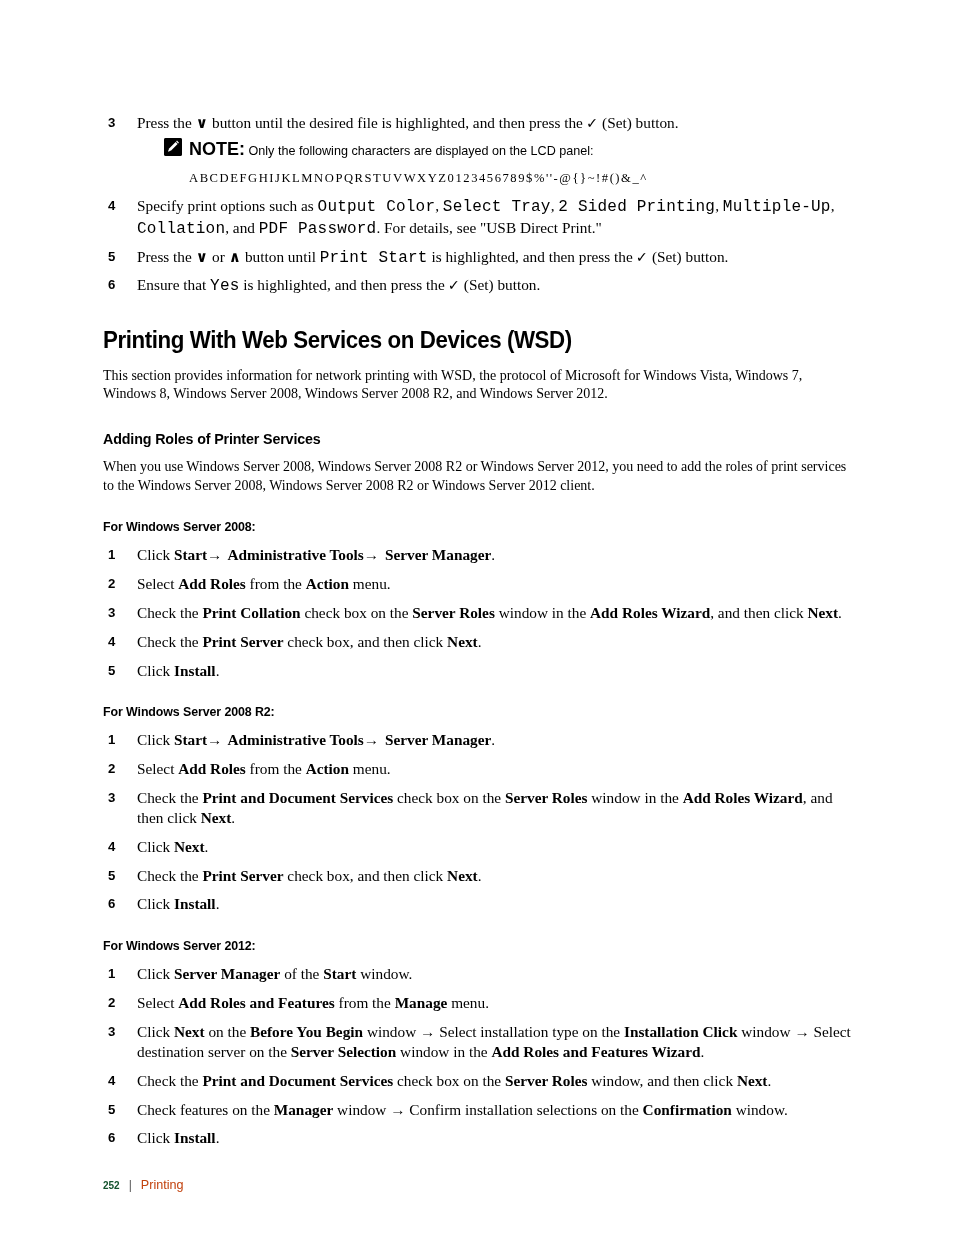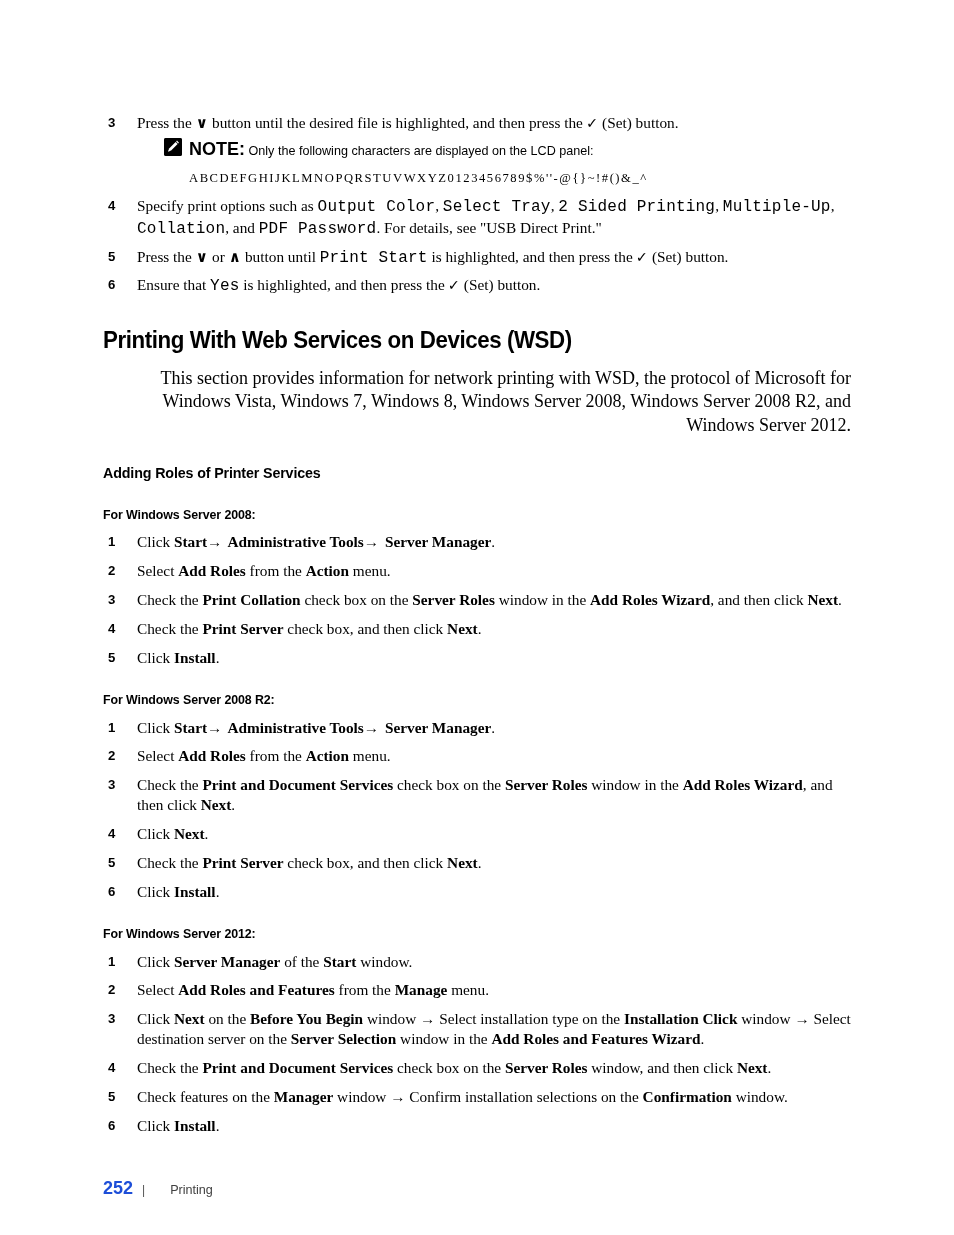--- a/index.html
+++ b/index.html
@@ -146,49 +146,47 @@
     font-weight: bold;
     font-size: 13.2px;
     line-height: 1.2;
     margin: 24px 0 10px 0;
     letter-spacing: -0.1px;
     transform: scaleX(0.94);
     transform-origin: left center;
   }
   p.body-para {
     font-family: "Liberation Serif", serif;
-    font-size: 18px;
+    font-size: 14px;
     line-height: 1.33;
     margin: 2px 0 4px 0;
-    text-align: right;
   }
 
   
   .footer {
     position: absolute;
     left: 103px;
     top: 1178px;
     font-family: "Liberation Sans", sans-serif;
     display: flex;
     align-items: baseline;
   }
   .footer .pagenum {
     font-weight: bold;
-    font-size: 18px;
-    color: #1d4ed8;
+    font-size: 10px;
+    color: #14532d;
   }
   .footer .sep {
     font-size: 12px;
     color: #555;
     padding: 0 9px 0 9px;
   }
   .footer .chapter {
     font-size: 12.6px;
-    color: #404040;
-    margin-left: 16px;
+    color: #c2410c;
   }
 </style>
 </head>
 <body>
 
 <div class="page">
   <div class="content">
 
     <ol class="proc">
       <li class="proc-item">
@@ -232,20 +230,21 @@
         <span class="num">6</span><span>Ensure that</span>
         <span class="mono">Yes</span>
         <span>is highlighted, and then press the</span><span class="glyph-check">✓</span><span>(Set) button.</span>
       </li>
     </ol>
 
     <h1 class="sec-title">Printing With Web Services on Devices (WSD)</h1>
     <p class="body-para">This section provides information for network printing with WSD, the protocol of Microsoft for Windows Vista, Windows 7, Windows 8, Windows Server 2008, Windows Server 2008 R2, and Windows Server 2012.</p>
 
     <h2 class="sub-title">Adding Roles of Printer Services</h2>
+    <p class="body-para">When you use Windows Server 2008, Windows Server 2008 R2 or Windows Server 2012, you need to add the roles of print services to the Windows Server 2008, Windows Server 2008 R2 or Windows Server 2012 client.</p>
 
     <h3 class="sub-sub-title">For Windows Server 2008:</h3>
     <ol class="proc proc-tight">
       <li class="proc-item">
         <span class="num">1</span><span>Click </span><b>Start</b><span class="arrow-r">→</span><b> Administrative Tools</b><span class="arrow-r">→</span><b> Server Manager</b><span>.</span>
       </li>
       <li class="proc-item">
         <span class="num">2</span><span>Select </span><b>Add Roles</b><span> from the </span><b>Action</b><span> menu.</span>
       </li>
       <li class="proc-item">

